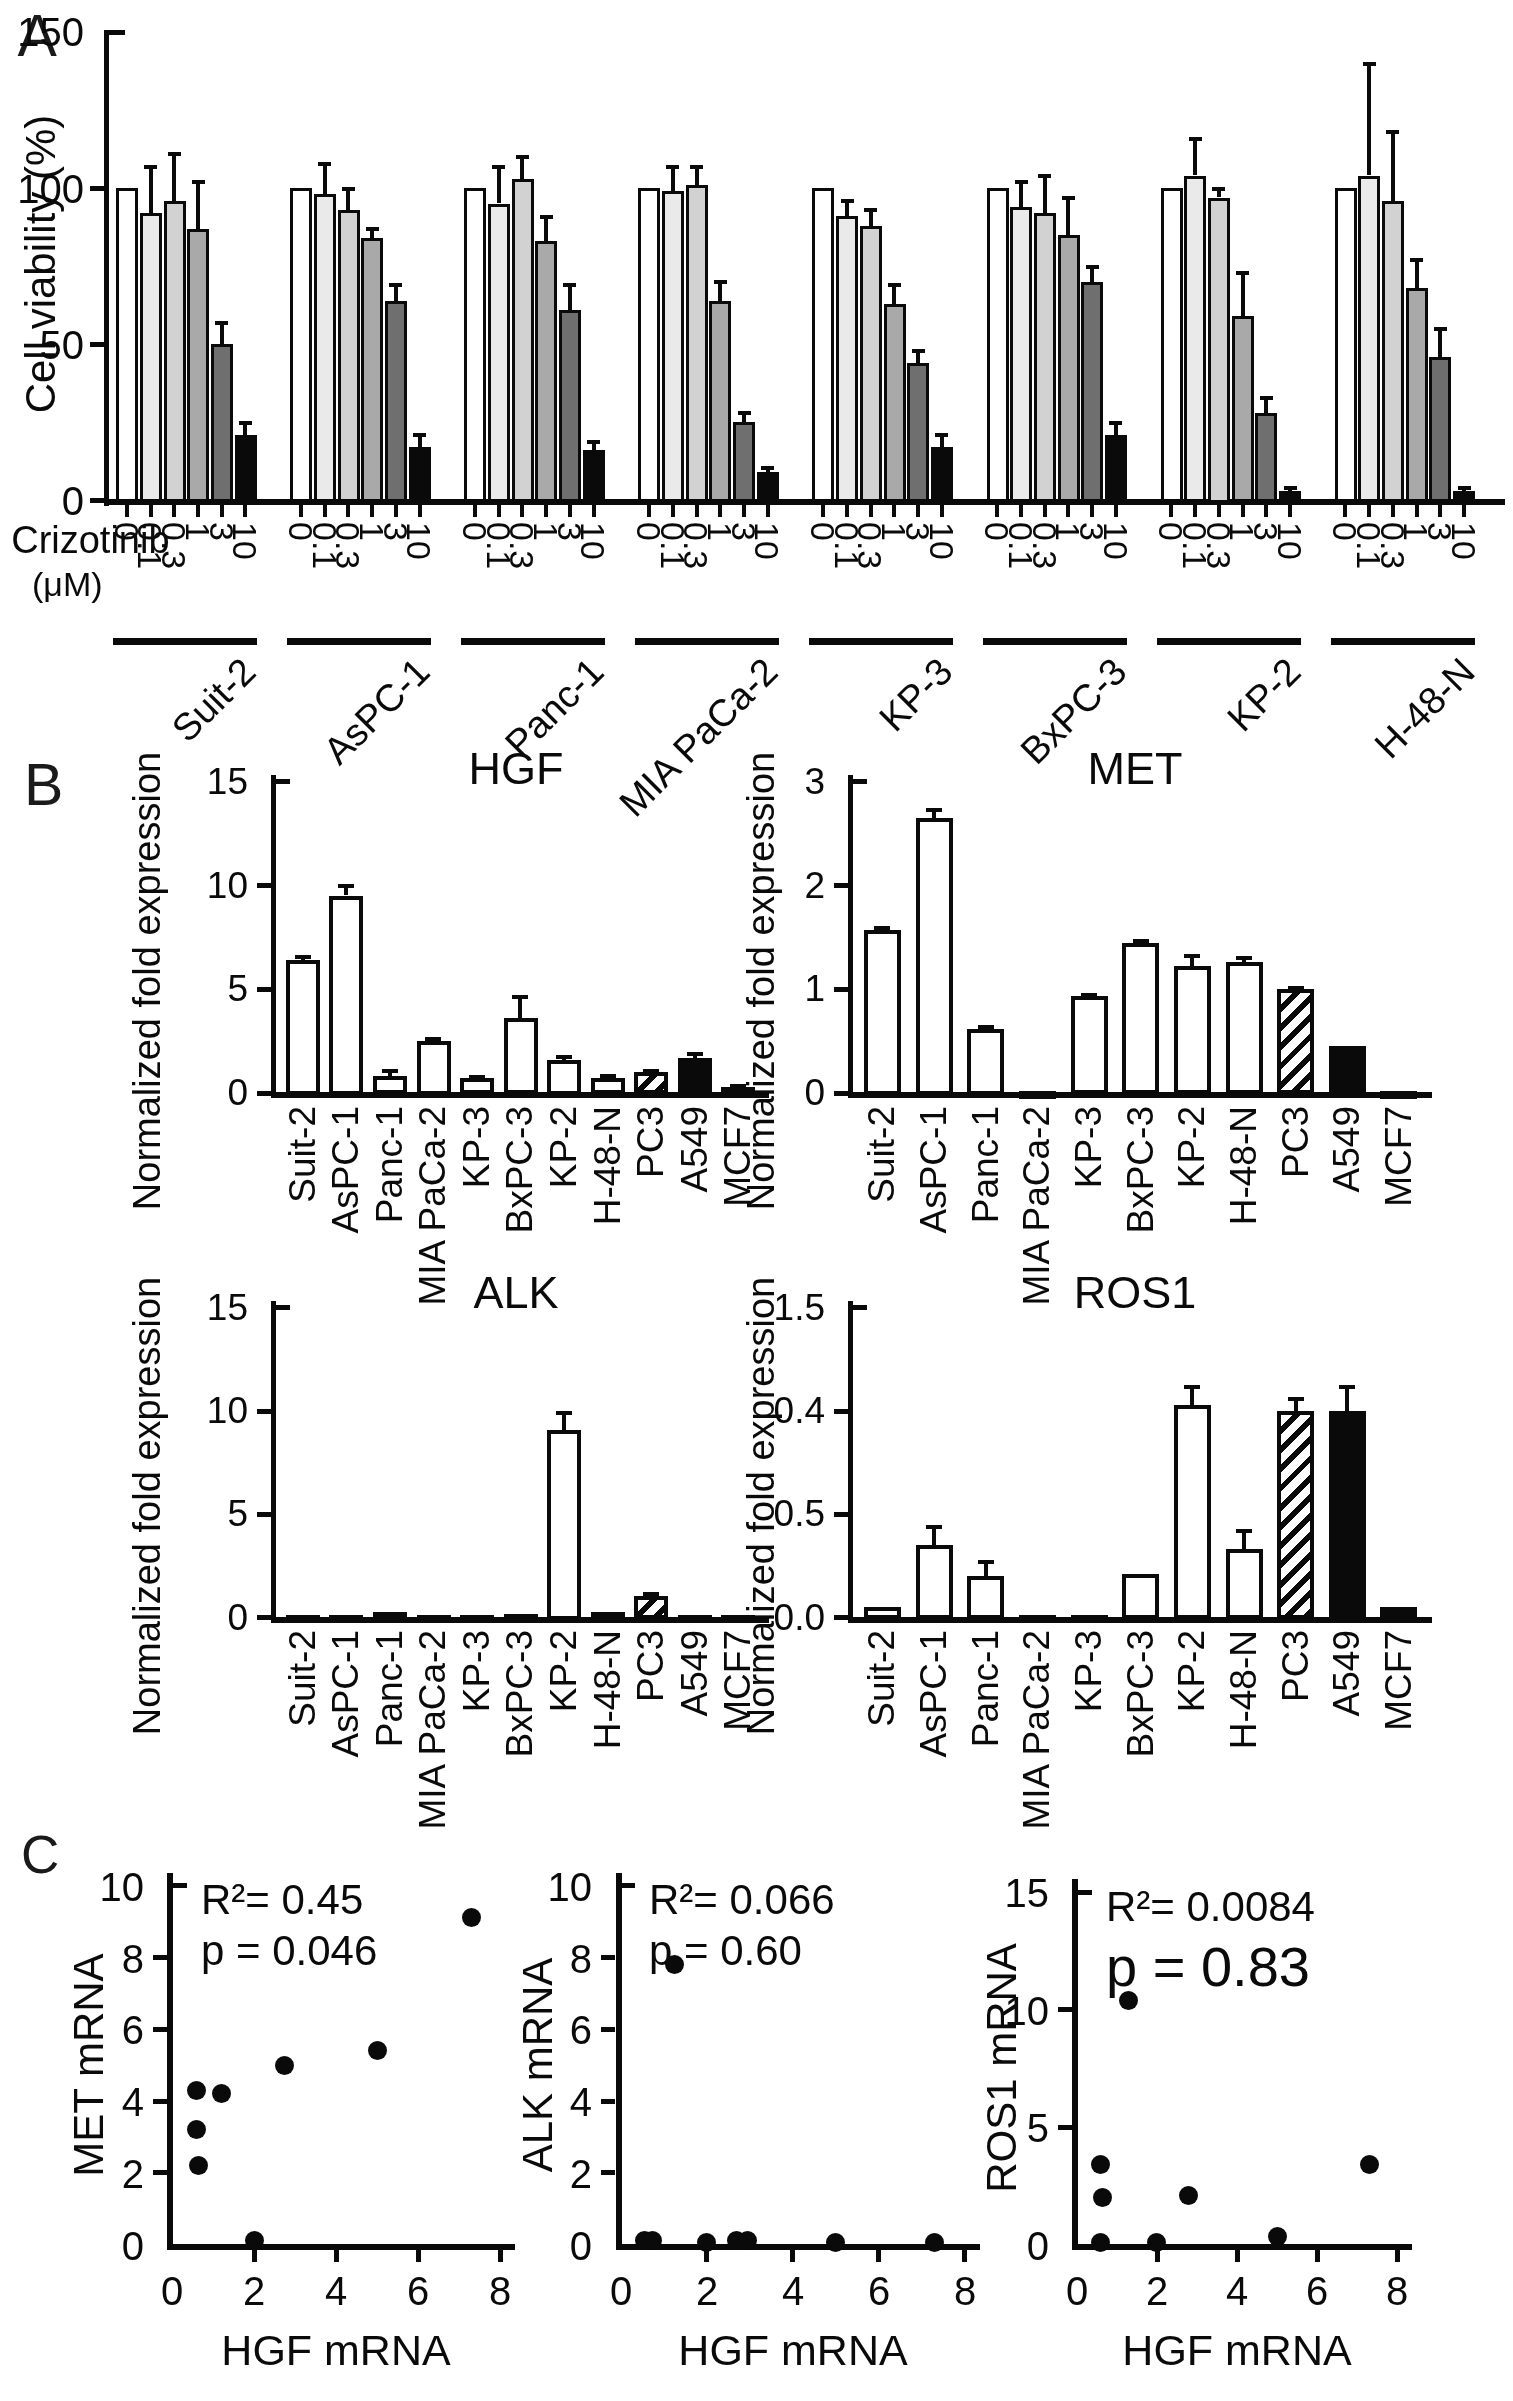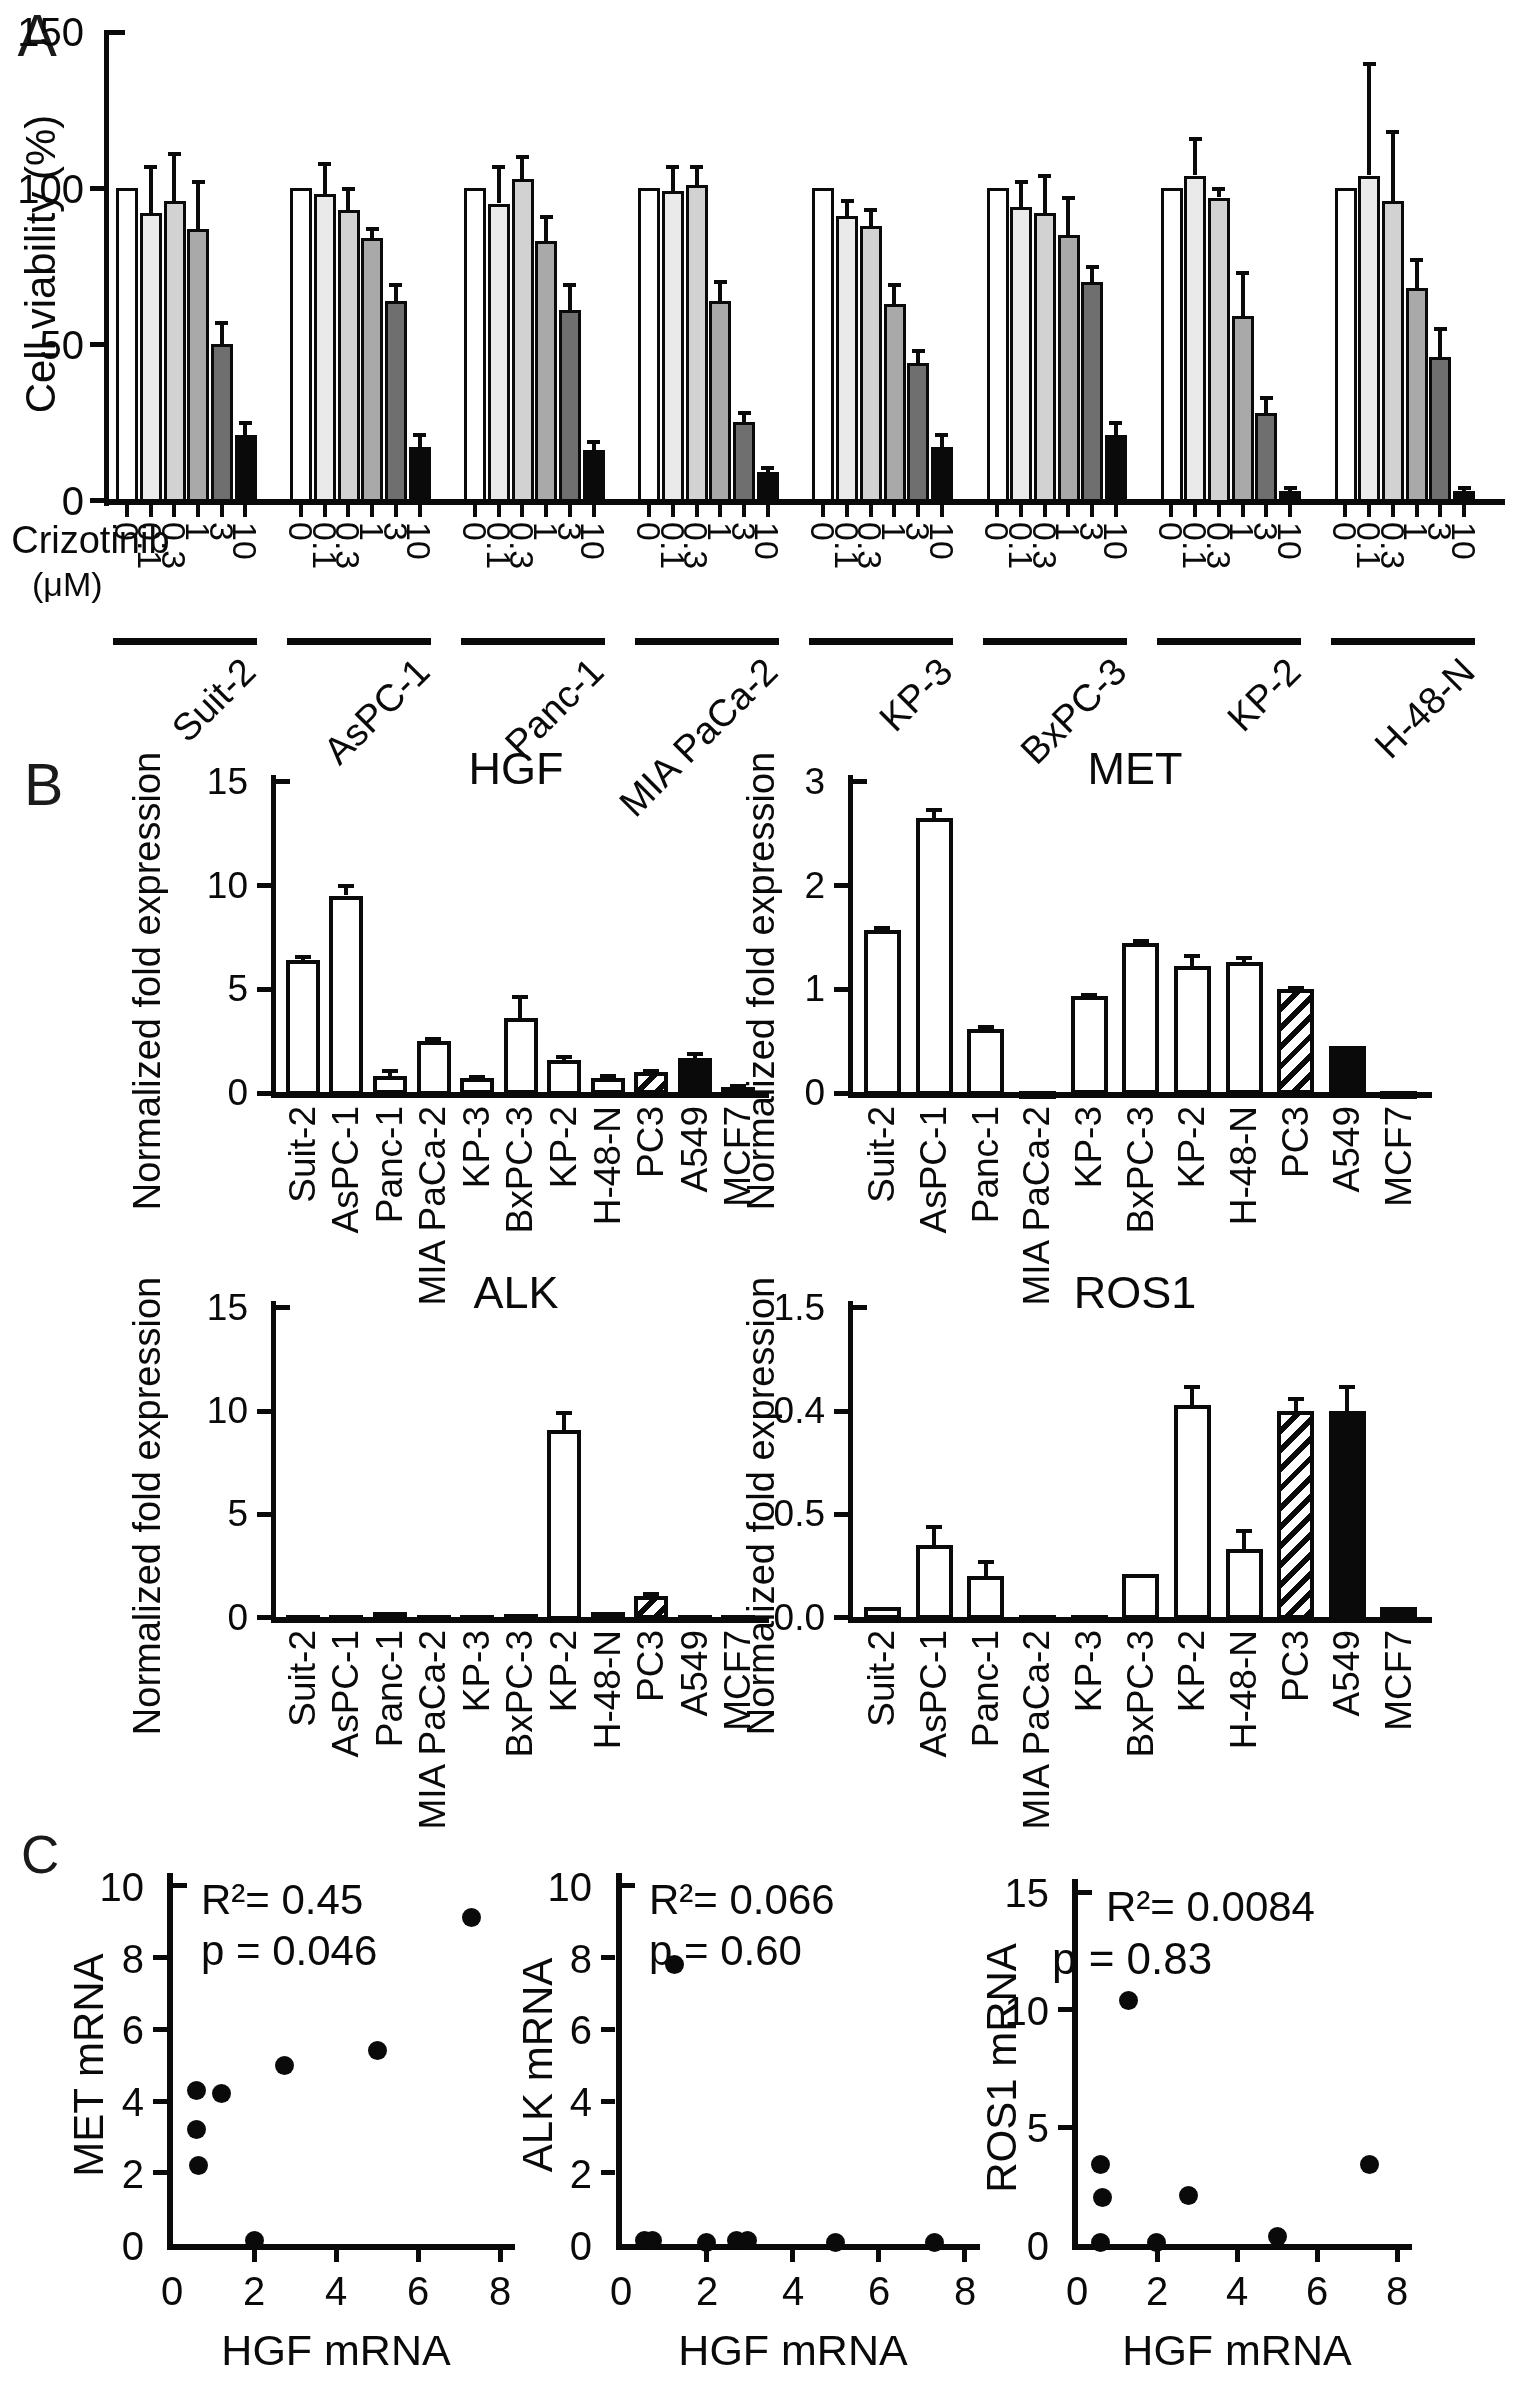--- a/index.html
+++ b/index.html
@@ -561,21 +561,21 @@
       <div class="abs" style="left: 965px; top: 2224px; width: 84px; text-align: right; font-size: 40px;">0</div>
       <div class="tick" style="left: 1058px; top: 2125px; width: 14.4px; height: 4.8px; background: rgb(10, 10, 10);"></div>
       <div class="abs" style="left: 965px; top: 2106px; width: 84px; text-align: right; font-size: 40px;">5</div>
       <div class="tick" style="left: 1058px; top: 2007px; width: 14.4px; height: 4.8px; background: rgb(10, 10, 10);"></div>
       <div class="abs" style="left: 965px; top: 1989px; width: 84px; text-align: right; font-size: 40px;">10</div>
       <div class="tick" style="left: 1078px; top: 1890px; width: 14.4px; height: 4.8px; background: rgb(10, 10, 10);"></div>
       <div class="abs" style="left: 965px; top: 1871px; width: 84px; text-align: right; font-size: 40px;">15</div>
       <div class="vtext" style="width: 368px; font-size: 42px; line-height: 46px; text-align: center; left: 611px; top: 1884px; transform: rotate(-90deg); transform-origin: 100% 0px;">ROS1 mRNA</div>
       <div class="abs" style="left: 1109px; top: 2326px; width: 256px; text-align: center; font-size: 43px;">HGF mRNA</div>
       <div class="abs" style="left: 1106px; top: 1883px; font-size: 42px; white-space: nowrap;">R²= 0.0084</div>
-      <div class="abs" style="left: 1052px; top: 1934px; font-size: 44px; white-space: nowrap;">p = 0.83</div>
+      <div class="abs" style="left: 1106px; top: 1934px; font-size: 56px; white-space: nowrap;">p = 0.83</div>
       <div class="dot" style="left: 1119px; top: 1991px; width: 19px; height: 19px;"></div>
       <div class="dot" style="left: 1091px; top: 2155px; width: 19px; height: 19px;"></div>
       <div class="dot" style="left: 1093px; top: 2188px; width: 19px; height: 19px;"></div>
       <div class="dot" style="left: 1091px; top: 2233px; width: 19px; height: 19px;"></div>
       <div class="dot" style="left: 1147px; top: 2233px; width: 19px; height: 19px;"></div>
       <div class="dot" style="left: 1179px; top: 2186px; width: 19px; height: 19px;"></div>
       <div class="dot" style="left: 1268px; top: 2227px; width: 19px; height: 19px;"></div>
       <div class="dot" style="left: 1360px; top: 2155px; width: 19px; height: 19px;"></div>
     </div>
 </div>

